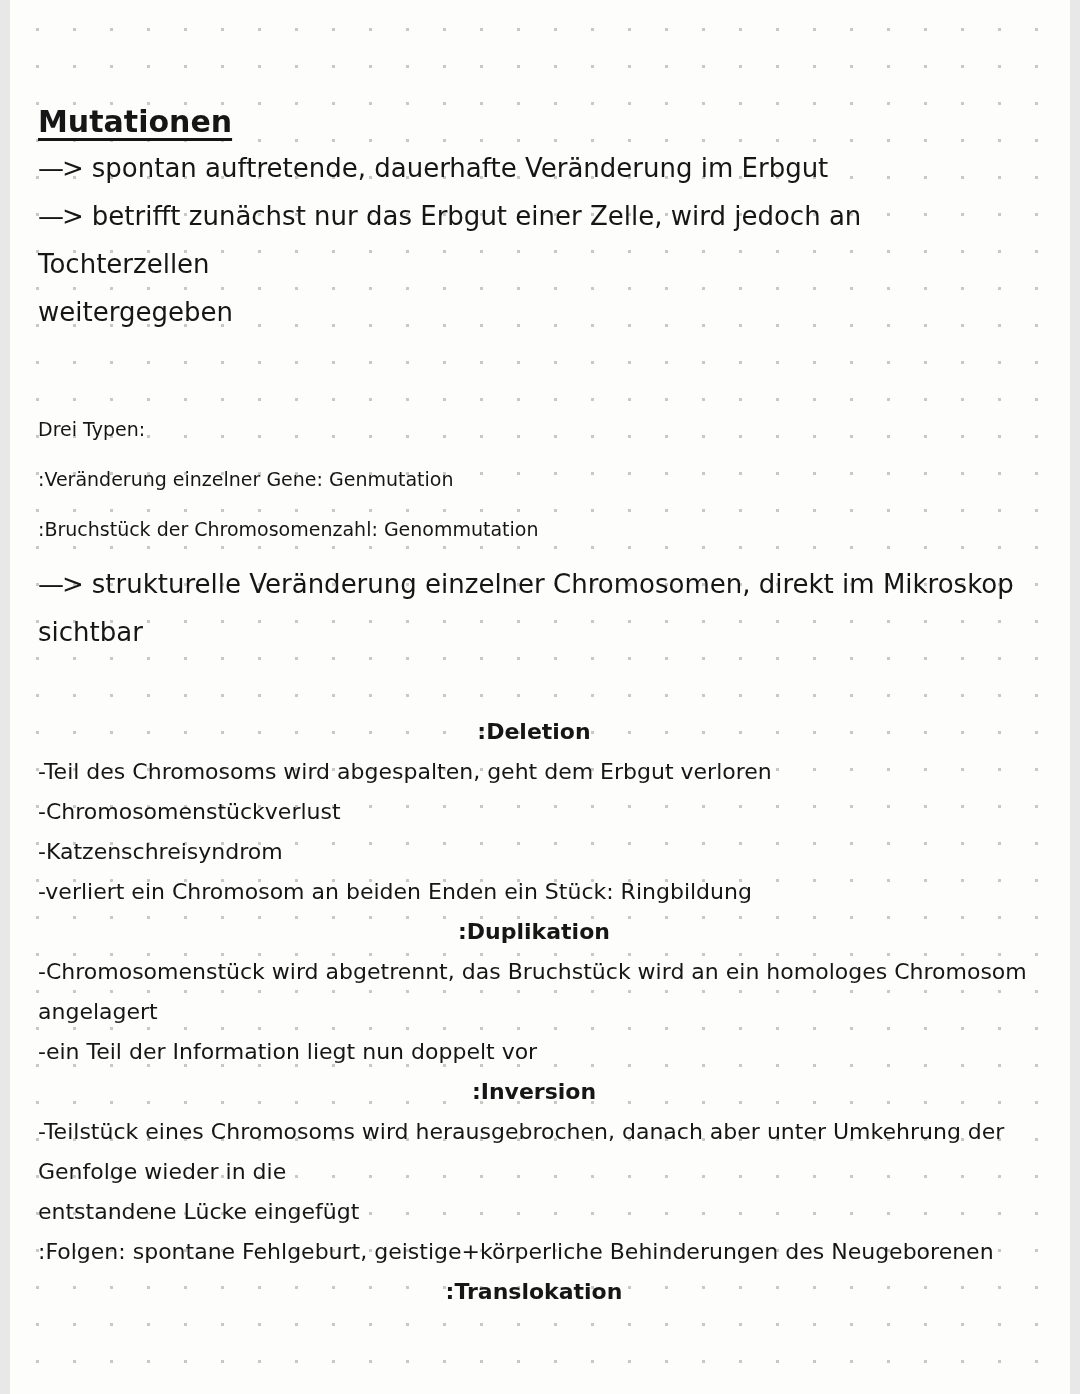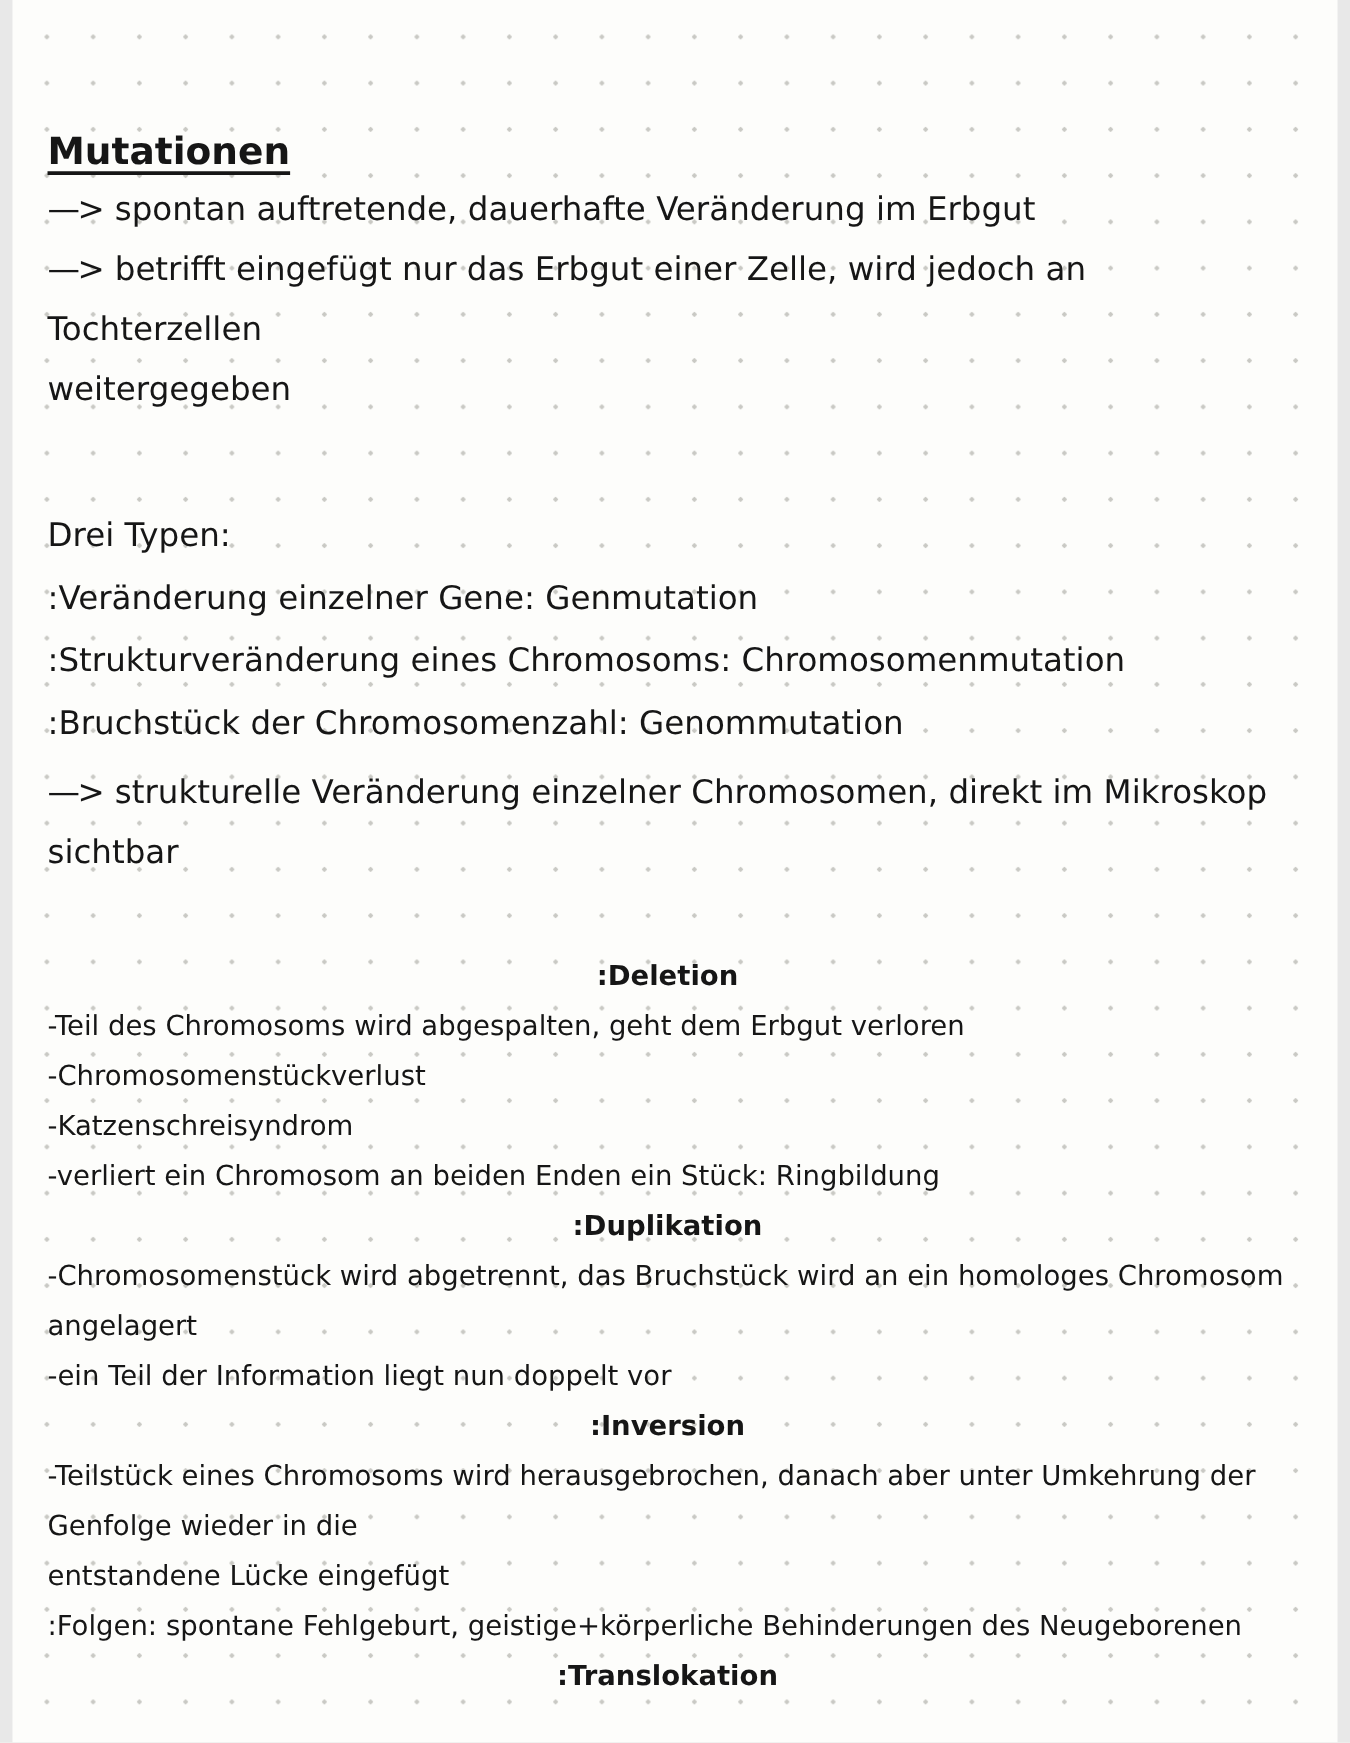--- a/index.html
+++ b/index.html
@@ -32,21 +32,21 @@
     text-underline-offset: 6px;
   }
   .line {
     margin: 0;
   }
   .line-lg {
     font-size: 26px;
     line-height: 48px;
   }
   .line-md {
-    font-size: 26px;
+    font-size: 19px;
     line-height: 50px;
   }
   .line-sm {
     font-size: 22px;
     line-height: 40px;
   }
   .arrow {
     display: inline-block;
     margin-right: 10px;
     letter-spacing: -2px;
@@ -64,29 +64,28 @@
 </style>
 </head>
 <body>
 
 <div class="page">
 
   <h1 class="heading">Mutationen</h1>
 
   <p class="line line-lg"><span class="arrow">—&gt;</span><span>spontan auftretende, dauerhafte Veränderung im Erbgut</span></p>
 
-  <p class="line line-lg"><span class="arrow">—&gt;</span><span>betrifft eingefügt nur das Erbgut einer Zelle, wird jedoch an Tochterzellen</span></p>
+  <p class="line line-lg"><span class="arrow">—&gt;</span><span>betrifft zunächst nur das Erbgut einer Zelle, wird jedoch an Tochterzellen</span></p>
 
   <p class="line line-lg"><span>weitergegeben</span></p>
 
   <p class="line line-md gap-xl"><span>Drei Typen:</span></p>
 
   <p class="line line-md"><span>:Veränderung einzelner Gene:</span> <span class="b">Genmutation</span></p>
 
-  <p class="line line-md"><span>:Strukturveränderung eines Chromosoms:</span> <span class="b">Chromosomenmutation</span></p>
 
   <p class="line line-md"><span>:Bruchstück der Chromosomenzahl:</span> <span class="b">Genommutation</span></p>
 
 
   <p class="line line-lg" style="margin-top:6px;"><span class="arrow">—&gt;</span><span>strukturelle Veränderung einzelner Chromosomen, direkt im Mikroskop sichtbar</span></p>
 
   <p class="line line-sm sub-heading gap-md">:Deletion</p>
   <p class="line line-sm">-Teil des Chromosoms wird abgespalten, geht dem Erbgut verloren</p>
   <p class="line line-sm">-Chromosomenstückverlust</p>
   <p class="line line-sm">-Katzenschreisyndrom</p>

